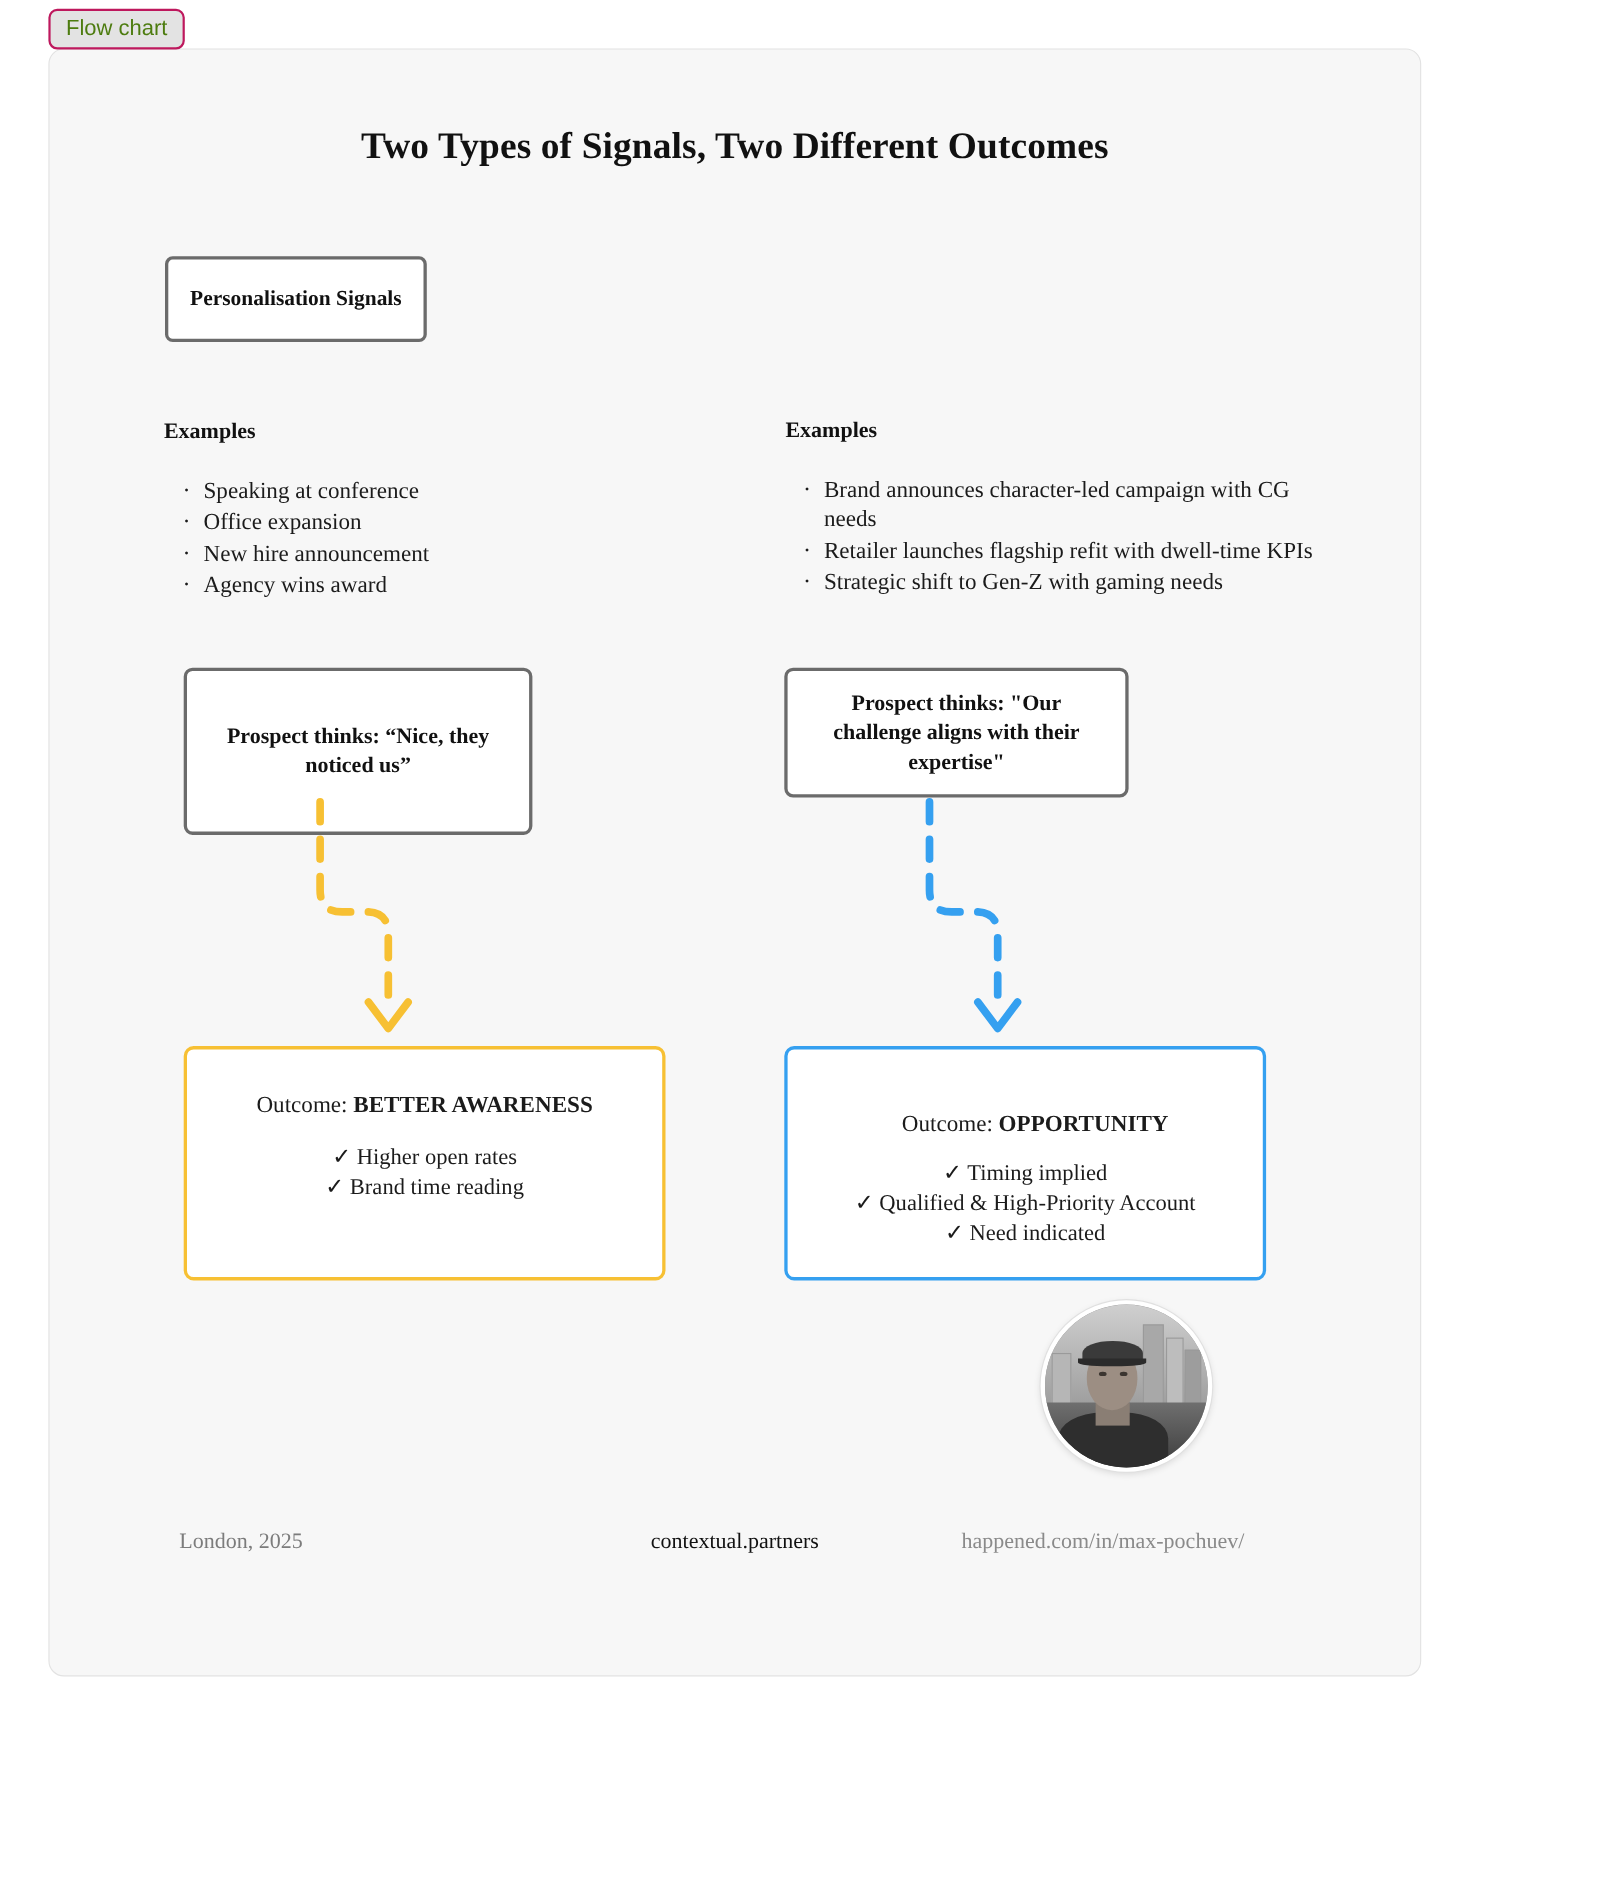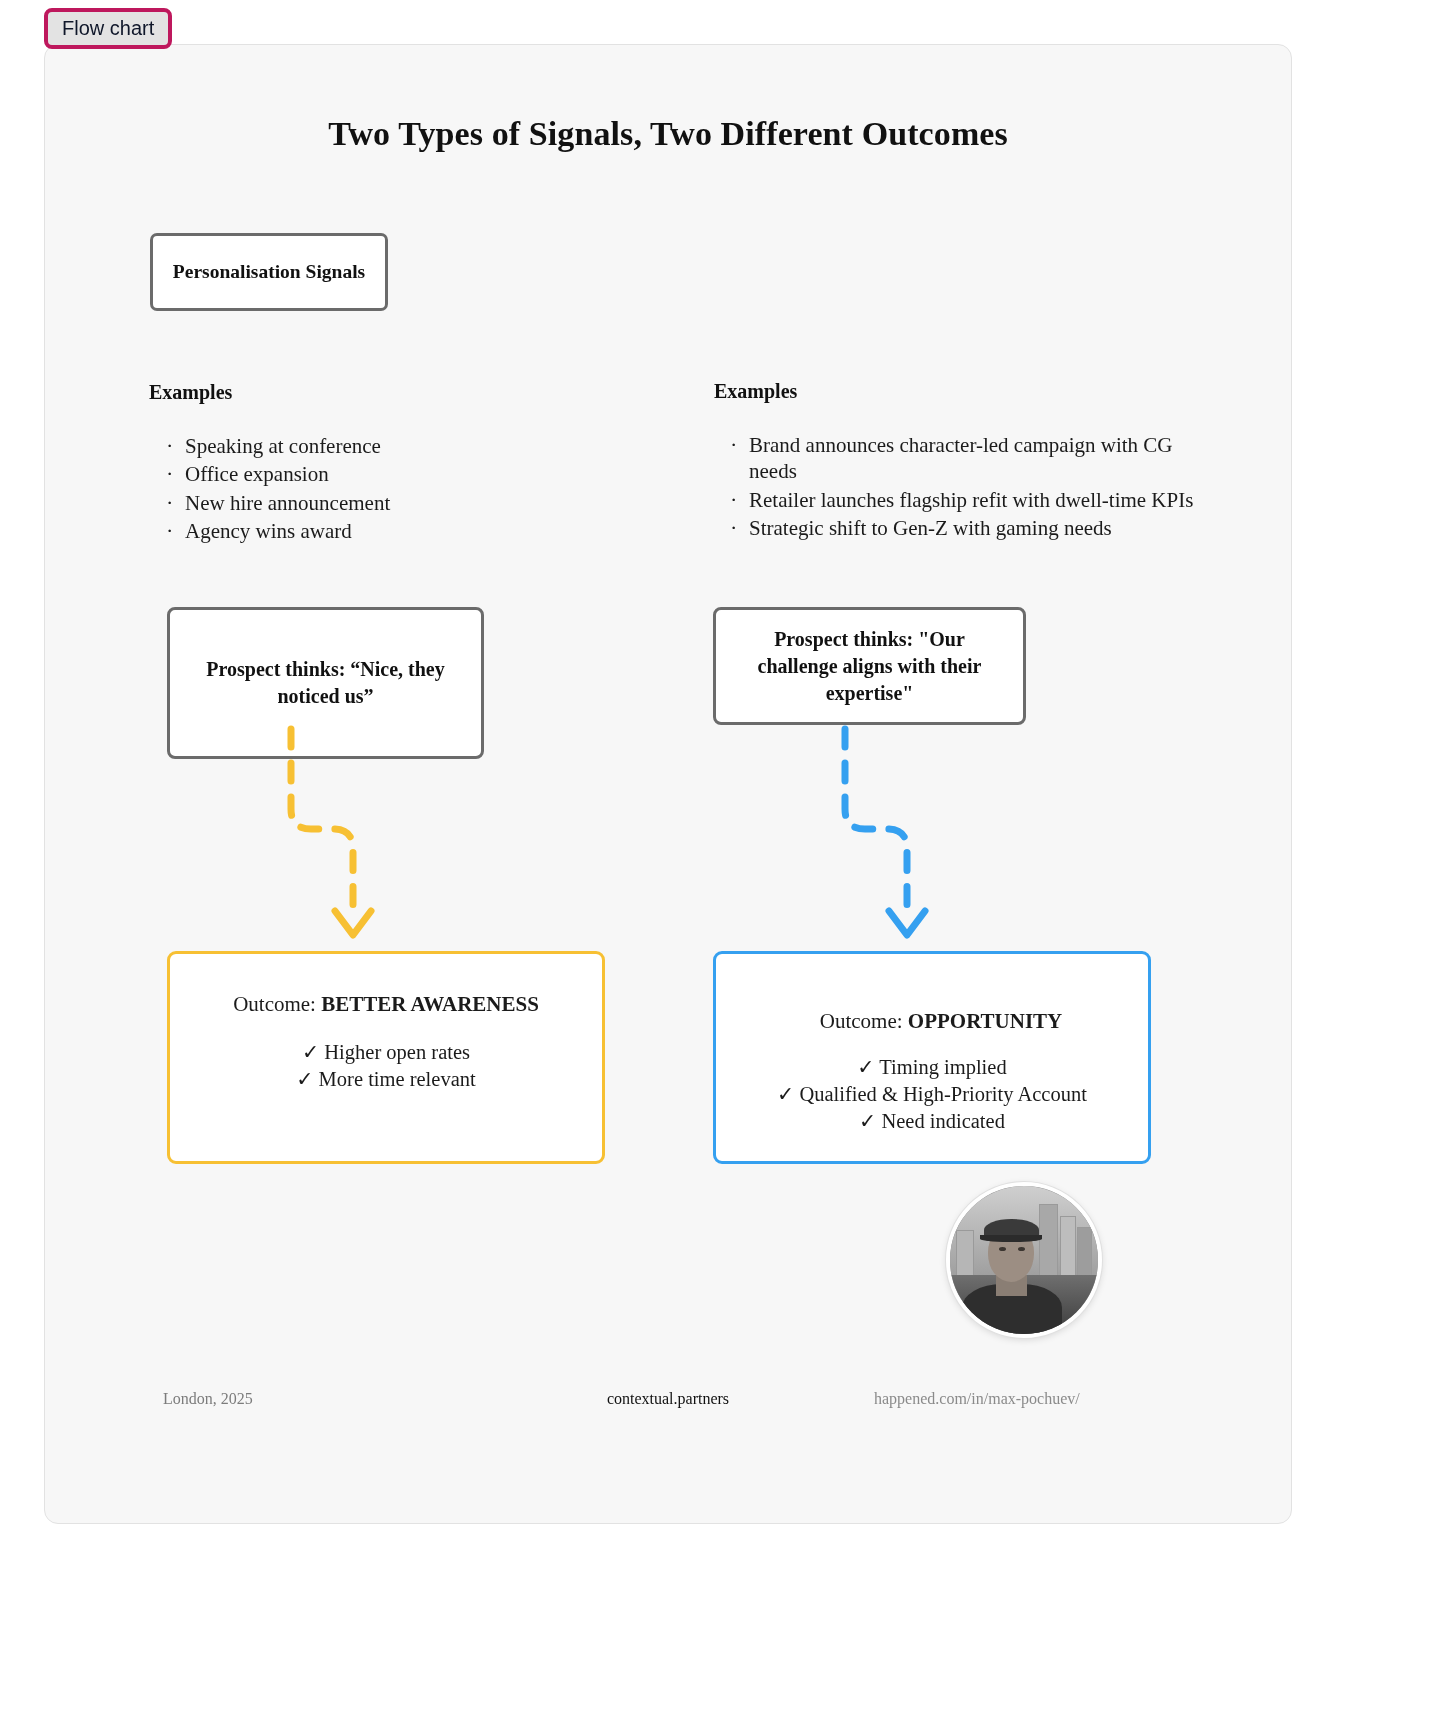--- a/index.html
+++ b/index.html
@@ -16,25 +16,25 @@
     background: #ffffff;
   }
 
   
   .badge {
     position: absolute;
     left: 44px;
     top: 8px;
     padding: 6px 14px 7px 14px;
     background: #e3e3e3;
-    border: 4px solid #be185d;
+    border: 2px solid #be185d;
     border-radius: 8px;
     font-family: "Liberation Sans", sans-serif;
     font-size: 20px;
-    color: #0f172a;
+    color: #4d7c0f;
     line-height: 1;
     z-index: 5;
   }
 
   
   .canvas {
     position: absolute;
     left: 44px;
     top: 44px;
     width: 1248px;
@@ -214,21 +214,21 @@
     position: absolute; left: 20%; top: 33%; width: 42%; height: 5%;
     background: #2b2b2b; border-radius: 0 0 45% 45%;
   }
   .avatar .eyeL, .avatar .eyeR {
     position: absolute; width: 5%; height: 3%; background: #3b3530; border-radius: 50%;
   }
   .avatar .eyeL { left: 33%; top: 41%; }
   .avatar .eyeR { left: 46%; top: 41%; }
 
   
-  .footer-item { position: absolute; font-size: 16px; }
+  .footer-item { position: absolute; font-size: 20px; }
   #footer-left   { left: 118px; top: 1345px; color: #7c7c7c; }
   #footer-center { left: 0; top: 1345px; width: 100%; text-align: center; color: #111111; }
   #footer-right  { left: 829px; top: 1345px; color: #8a8a8a; }
 </style>
 </head>
 <body>
 
 <div class="page">
 
   <div class="badge">Flow chart</div>
@@ -272,21 +272,21 @@
       <path d="M 10 4 L 10 84 Q 10 104 30 104 L 52 104 Q 72 104 72 124 L 72 186" fill="none" stroke="#35A0F0" stroke-width="7" stroke-linecap="round" stroke-dasharray="18 16"></path>
       <path d="M 54 186 L 72 210 L 90 186" fill="none" stroke="#35A0F0" stroke-width="7" stroke-linecap="round" stroke-linejoin="round"></path>
     </svg>
 
     <div class="outcome-box" id="outcome-left">
       <div class="outcome-title">
         <span>Outcome: </span><b>BETTER AWARENESS</b>
       </div>
       <div class="outcome-lines">
         <div>✓ Higher open rates</div>
-        <div>✓ More time relevant</div>
+        <div>✓ Brand time reading</div>
       </div>
     </div>
 
     <div class="outcome-box" id="outcome-right">
       <div class="outcome-title">
         <span>Outcome: </span><b>OPPORTUNITY</b>
       </div>
       <div class="outcome-lines">
         <div>✓ Timing implied</div>
         <div>✓ Qualified &amp; High-Priority Account</div>

